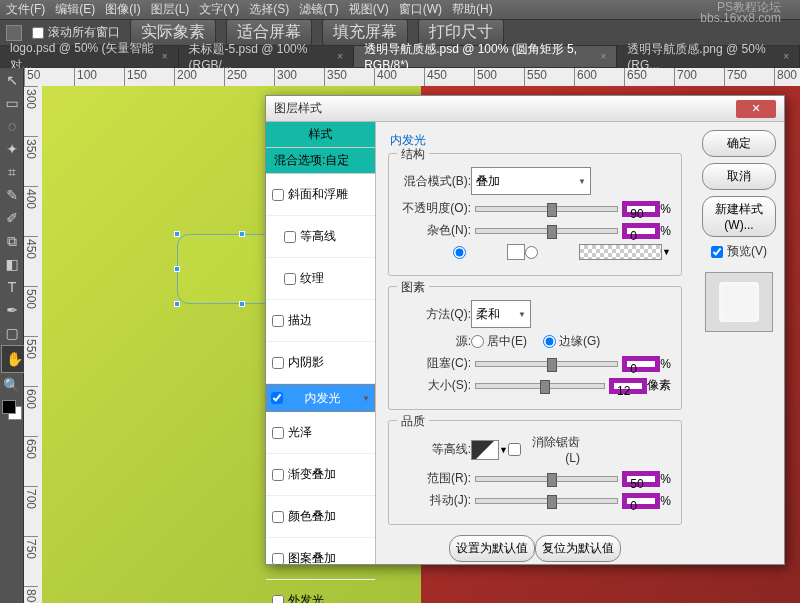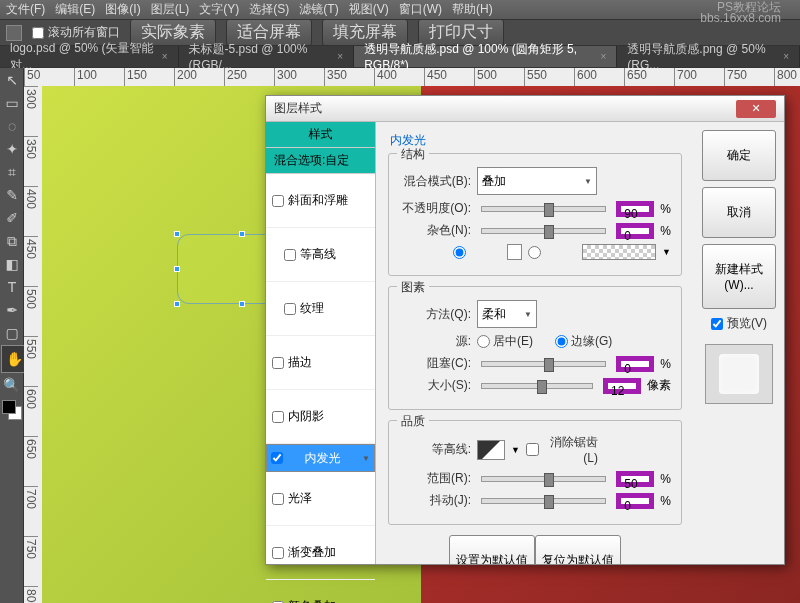--- a/index.html
+++ b/index.html
@@ -32,38 +32,38 @@
 .art-r{flex:1;background:linear-gradient(135deg,#c1332e,#8a2622)}
 .shape{position:absolute;left:135px;top:148px;width:130px;height:70px;border:1px solid #7aa;border-radius:12px;background:rgba(195,222,68,0.5)}
 .handle{width:6px;height:6px;background:#39f;border:1px solid #fff;position:absolute}
 .dialog{position:absolute;left:265px;top:95px;width:520px;height:470px;background:#f0f0f0;border:1px solid #888;box-shadow:3px 3px 12px rgba(0,0,0,0.5)}
 .dlg-title{background:linear-gradient(#fff,#e0e0e0);height:26px;display:flex;align-items:center;padding:0 8px;border-bottom:1px solid #bbb}
 .dlg-title span{flex:1;color:#333}
 .dlg-close{width:40px;height:18px;background:#c75050;color:#fff;text-align:center;line-height:16px;border-radius:2px;font-size:11px}
 .dlg-body{display:flex;height:calc(100% - 26px)}
 .styles-list{width:110px;border-right:1px solid #bbb;background:#fff}
 .styles-hdr{background:#14b8a6;padding:4px 8px;border-bottom:1px solid #ccc;text-align:center}
-.style-item{padding:18px 6px;display:flex;align-items:center;gap:4px;border-bottom:1px solid #eee}
+.style-item{padding:12px 6px;display:flex;align-items:center;gap:4px;border-bottom:1px solid #eee}
 .style-item.sel{background:#3399ff;color:#fff}
 .style-item input{width:12px;height:12px}
 .dlg-main{flex:1;padding:10px 12px;overflow:auto}
 .fieldset{border:1px solid #bbb;border-radius:3px;padding:8px 10px 10px;margin-bottom:10px;position:relative}
 .fieldset>.legend{position:absolute;top:-8px;left:8px;background:#f0f0f0;padding:0 4px;color:#333}
-.row{display:flex;align-items:center;margin:5px 0;gap:6px}
+.row{display:flex;align-items:center;margin:5px 0;}
 .row label{width:72px;text-align:right;color:#333}
 .sel{border:1px solid #888;background:#fff;padding:1px 4px;min-width:60px;height:28px;display:flex;align-items:center;justify-content:space-between}
 .sel::after{content:"▼";font-size:8px;color:#555}
 .slider{flex:1;height:6px;background:#ddd;border:1px solid #999;position:relative;margin:0 4px}
 .slider::after{content:"";position:absolute;width:8px;height:12px;background:#888;border:1px solid #555;top:-4px;left:50%}
 .num{width:38px;border:5px solid #a21caf;background:#fff;padding:1px 3px;text-align:left;height:16px}
 .swatch-sm{width:22px;height:16px;border:1px solid #888;background:#fff}
 .grad{width:110px;height:16px;border:1px solid #888;background:repeating-conic-gradient(#ccc 0 25%,#fff 0 50%) 0 0/8px 8px}
 .radio{display:flex;align-items:center;gap:3px}
 .dlg-btns{width:90px;padding:8px;display:flex;flex-direction:column;gap:6px}
-.dlg-btn{border:1px solid #888;background:linear-gradient(#fff,#e0e0e0);padding:16px 6px;border-radius:3px}
+.dlg-btn{border:1px solid #888;background:linear-gradient(#fff,#e0e0e0);padding:4px 6px;border-radius:12px}
 .preview{border:1px solid #999;background:#ddd;width:68px;height:60px;margin:6px auto;display:flex;align-items:center;justify-content:center}
 .preview-inner{width:40px;height:40px;background:#f5f5f5;border-radius:4px;box-shadow:inset 0 0 6px rgba(255,255,255,0.8)}
 .section-title{color:#06c;margin-bottom:4px;padding-left:2px}
 .btn-row{display:flex;justify-content:center;margin-top:6px}
 .contour{width:28px;height:20px;border:1px solid #888;background:linear-gradient(135deg,#333 49%,#fff 51%)}
 </style>
 </head>
 <body>
 
 <div class="menubar">

